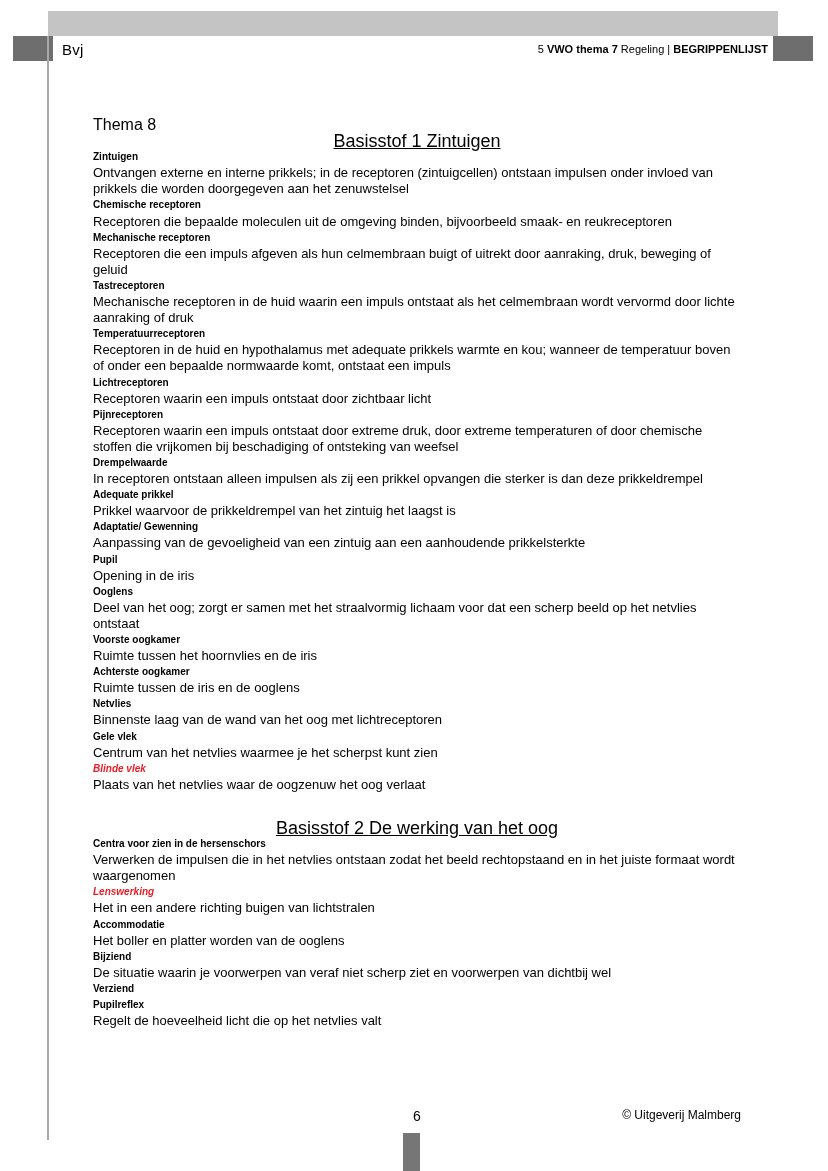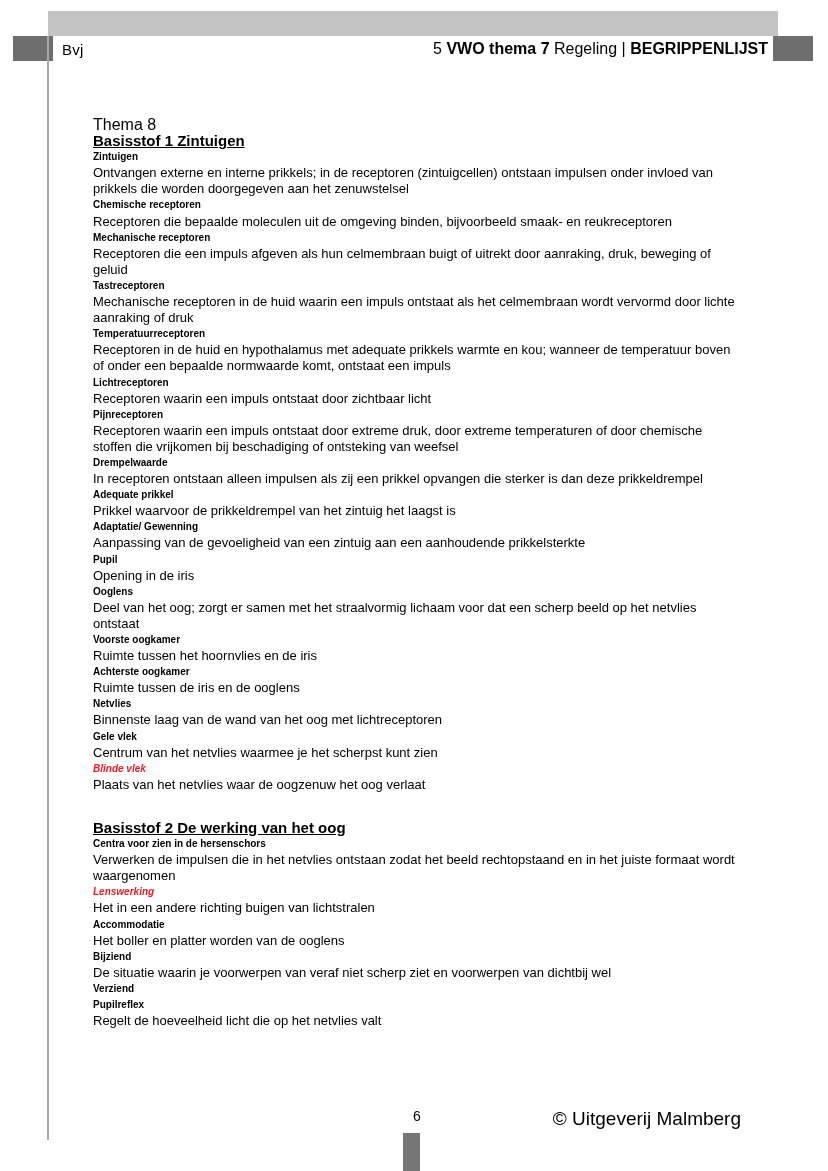--- a/index.html
+++ b/index.html
@@ -70,44 +70,45 @@
     height: 24px;
     display: flex;
     align-items: center;
     justify-content: space-between;
   }
   .header-left {
     font-size: 15px;
     letter-spacing: 0.2px;
   }
   .header-right {
-    font-size: 16px;
+    font-size: 11px;
     white-space: nowrap;
   }
   .header-right .b { font-weight: bold; }
 
   
   .content {
     position: absolute;
     left: 93px;
     top: 117px;
     width: 648px;
   }
   .doc-title {
     font-size: 16px;
     font-weight: normal;
     line-height: 16.1px;
     margin: 0;
   }
   .section-head {
-    font-size: 15px;
-    font-weight: bold;
+    font-size: 18px;
+    font-weight: normal;
     line-height: 16.1px;
     text-decoration: underline;
     margin: 0;
+    text-align: center;
   }
   .section-head.spaced { margin-top: 27px; }
   .term {
     font-size: 10px;
     font-weight: bold;
     line-height: 16.1px;
     margin: 0;
   }
   .term.highlight { color: #ee1c25; font-style: italic; }
   .definition {
@@ -128,21 +129,21 @@
   .page-number {
     position: absolute;
     left: 0;
     width: 648px;
     text-align: center;
     font-size: 14px;
   }
   .copyright {
     position: absolute;
     right: 0;
-    font-size: 19px;
+    font-size: 12px;
     white-space: nowrap;
   }
 </style>
 </head>
 <body>
 
 <div class="page">
 
   <div class="top-bar"></div>
   <div class="tab-left"></div>

